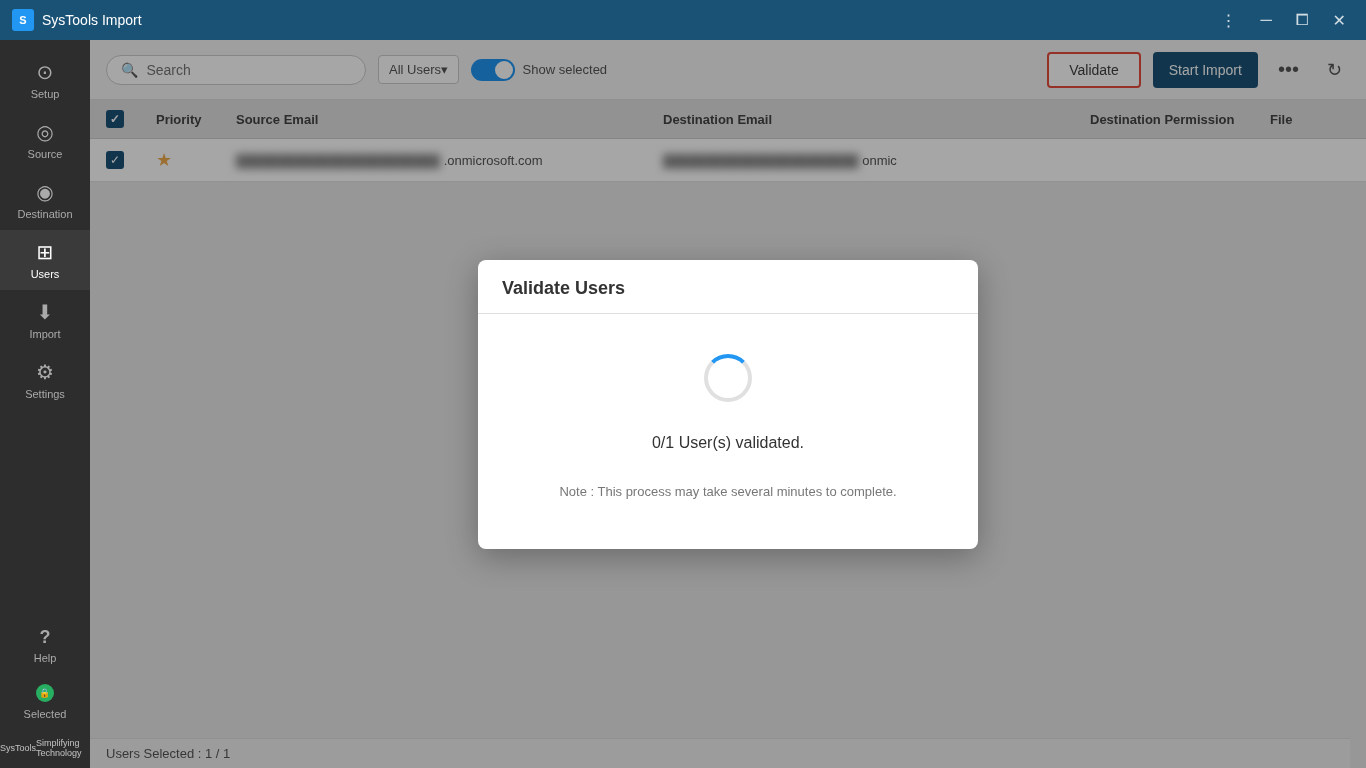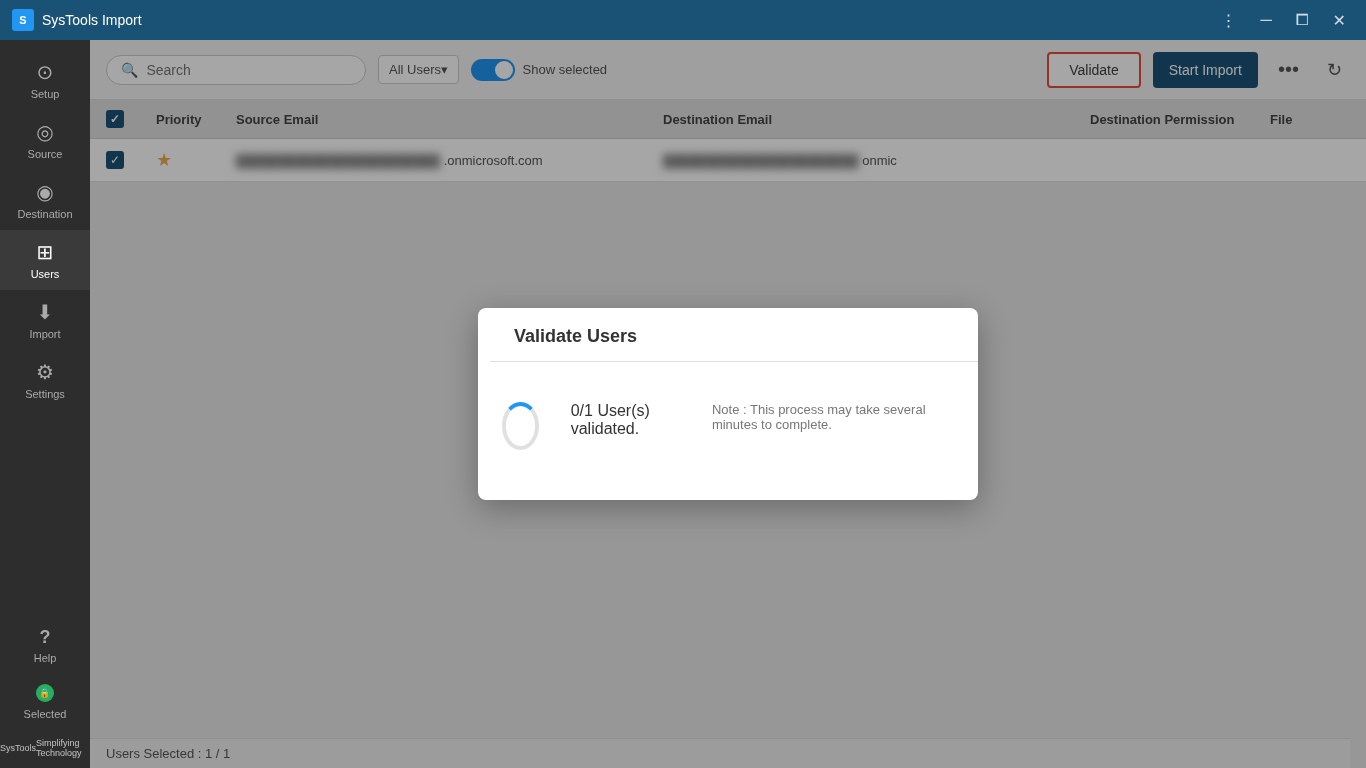--- a/index.html
+++ b/index.html
@@ -237,26 +237,26 @@
       padding: 0;
       box-shadow: 0 8px 32px rgba(0,0,0,0.3);
       overflow: hidden;
     }
     .modal-header {
       padding: 18px 24px 14px;
       font-size: 18px;
       font-weight: 600;
       color: #333;
       border-bottom: 1px solid #e0e0e0;
-      margin-left: 12px;
     }
     .modal-body {
       padding: 40px 24px 50px;
       display: flex;
-      flex-direction: row;
+      flex-direction: column;
+      align-items: center;
       gap: 32px;
     }
     .spinner {
       width: 48px; height: 48px;
       border: 4px solid #e0e0e0;
       border-top: 4px solid #2196F3;
       border-radius: 50%;
       animation: spin 1s linear infinite;
     }
     @keyframes spin {

